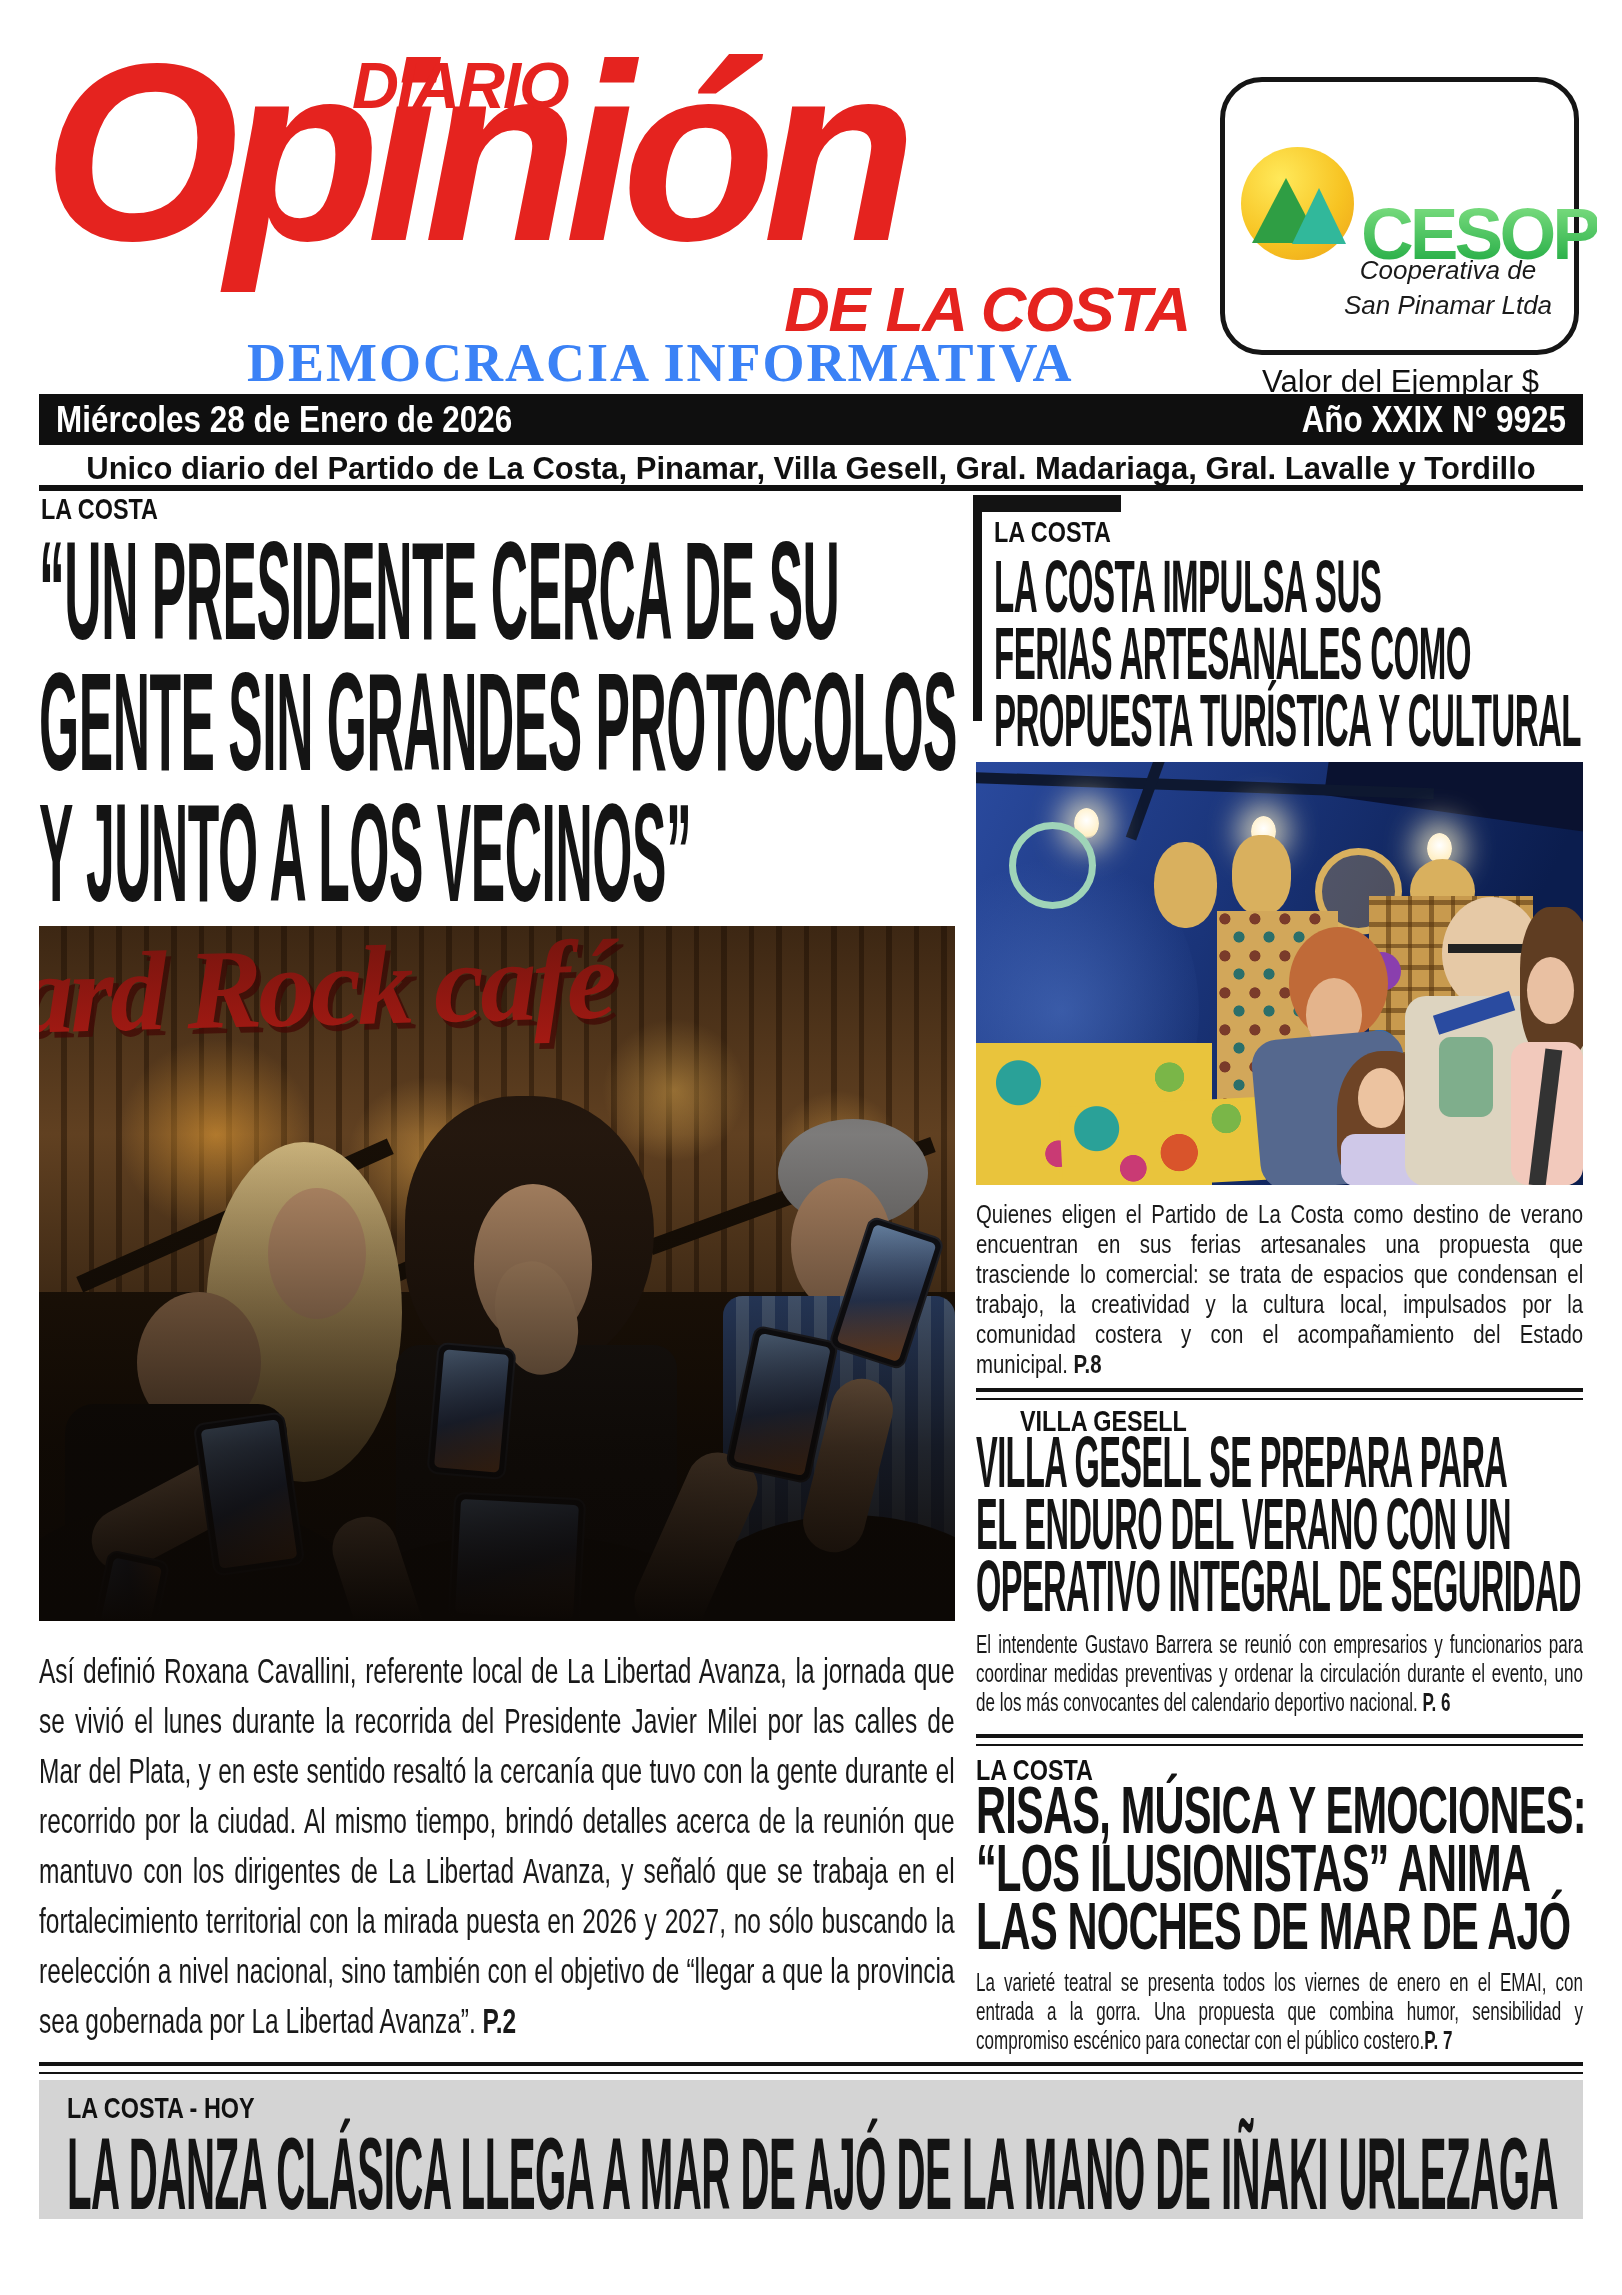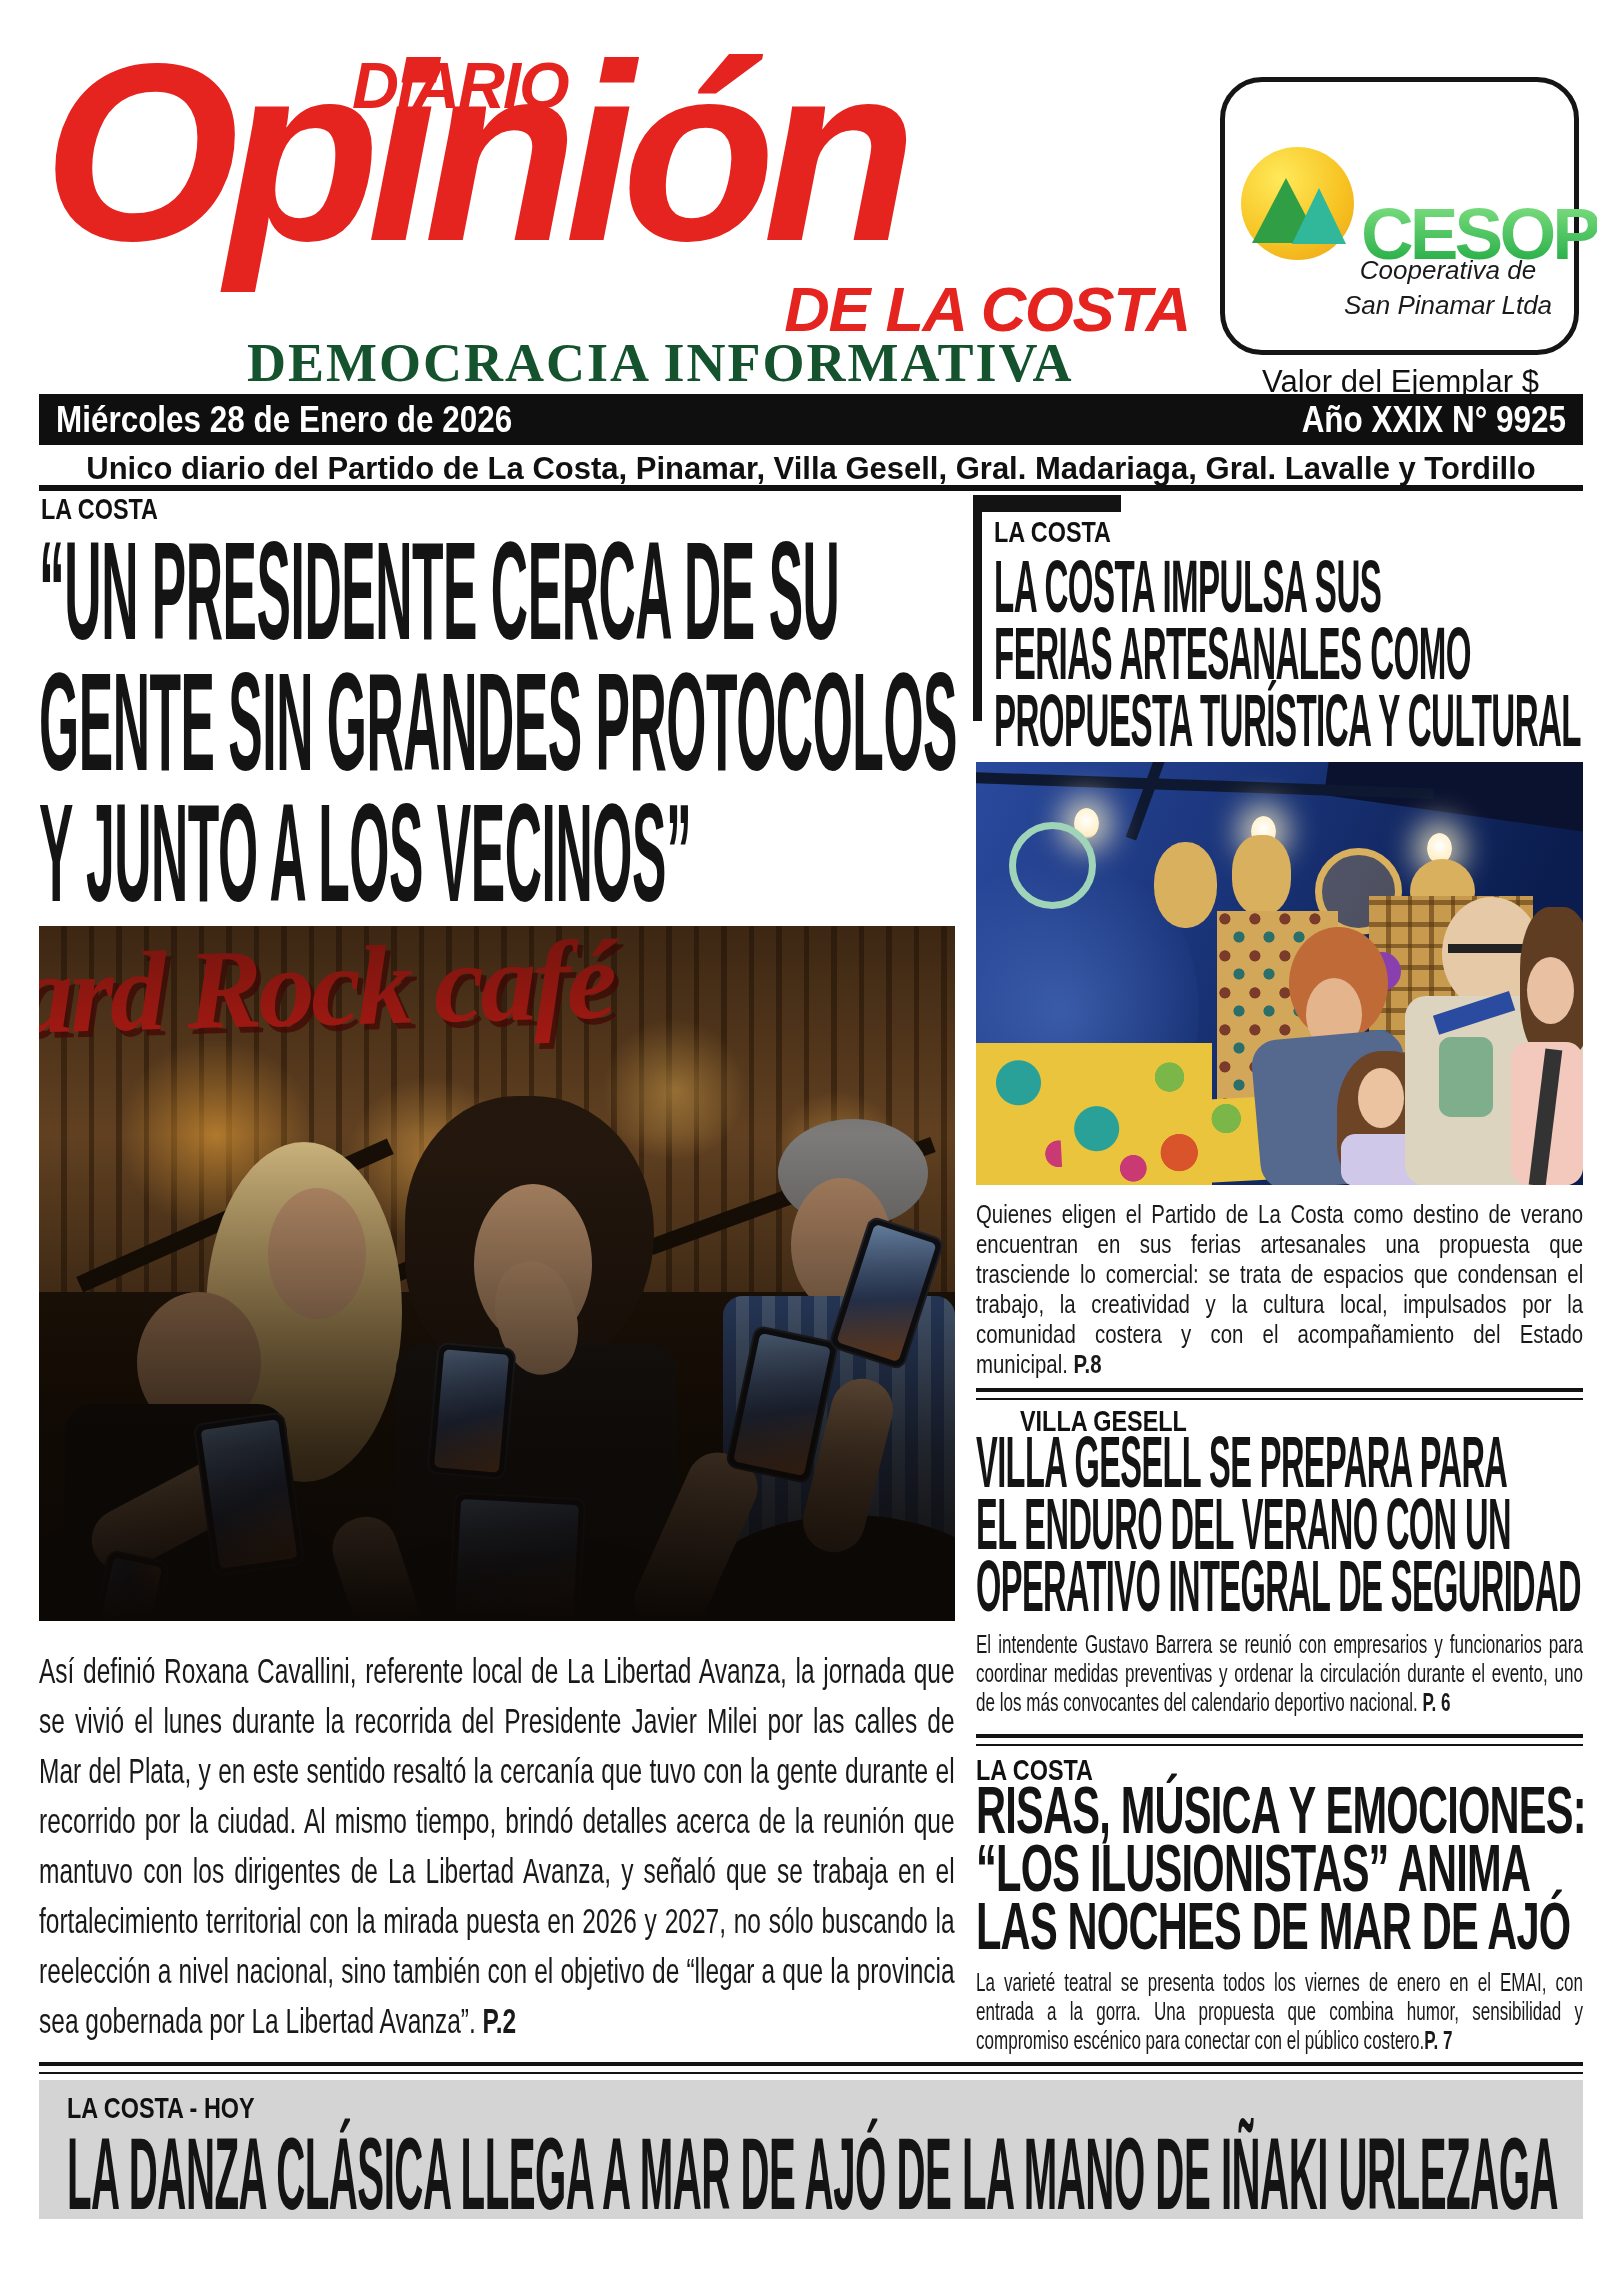--- a/index.html
+++ b/index.html
@@ -8,21 +8,21 @@
 
   
   .masthead{position:absolute;left:39px;top:23px;width:1151px;height:366px;}
   .m-diario{position:absolute;left:313px;top:25px;font-size:65px;font-style:italic;font-weight:bold;
             color:#e5231f;letter-spacing:-2px;}
   .m-logo{position:absolute;left:3.9px;top:-34px;font-size:252px;font-style:italic;font-weight:bold;
           color:#e5231f;letter-spacing:-13px;line-height:327px;white-space:nowrap;}
   .m-region{position:absolute;right:0;top:250px;font-size:63px;font-style:italic;font-weight:bold;
             color:#e5231f;letter-spacing:-1.3px;}
   .m-tagline{position:absolute;left:208px;top:309px;font-family:"Liberation Serif",serif;font-weight:bold;
-             font-size:54px;color:#14532d;letter-spacing:2px;white-space:nowrap;}
+             font-size:54px;color:#3b82f6;letter-spacing:2px;white-space:nowrap;}
 
   
   .cesop{position:absolute;left:1220px;top:77px;width:349px;height:268px;border:5.9px solid #151515;
          border-radius:42px;background:#fff;}
   .c-circle{position:absolute;left:15.7px;top:65px;width:113px;height:113px;border-radius:50%;
             background:radial-gradient(circle at 35% 28%,#ffe95a,#f7c322 58%,#eda118);}
   .c-mt1{position:absolute;left:11.8px;top:31px;width:0;height:0;border-left:34px solid transparent;
          border-right:34px solid transparent;border-bottom:65px solid #2f9e44;}
   .c-mt2{position:absolute;left:51px;top:41px;width:0;height:0;border-left:27.5px solid transparent;
          border-right:27.5px solid transparent;border-bottom:56px solid #31b89b;}

